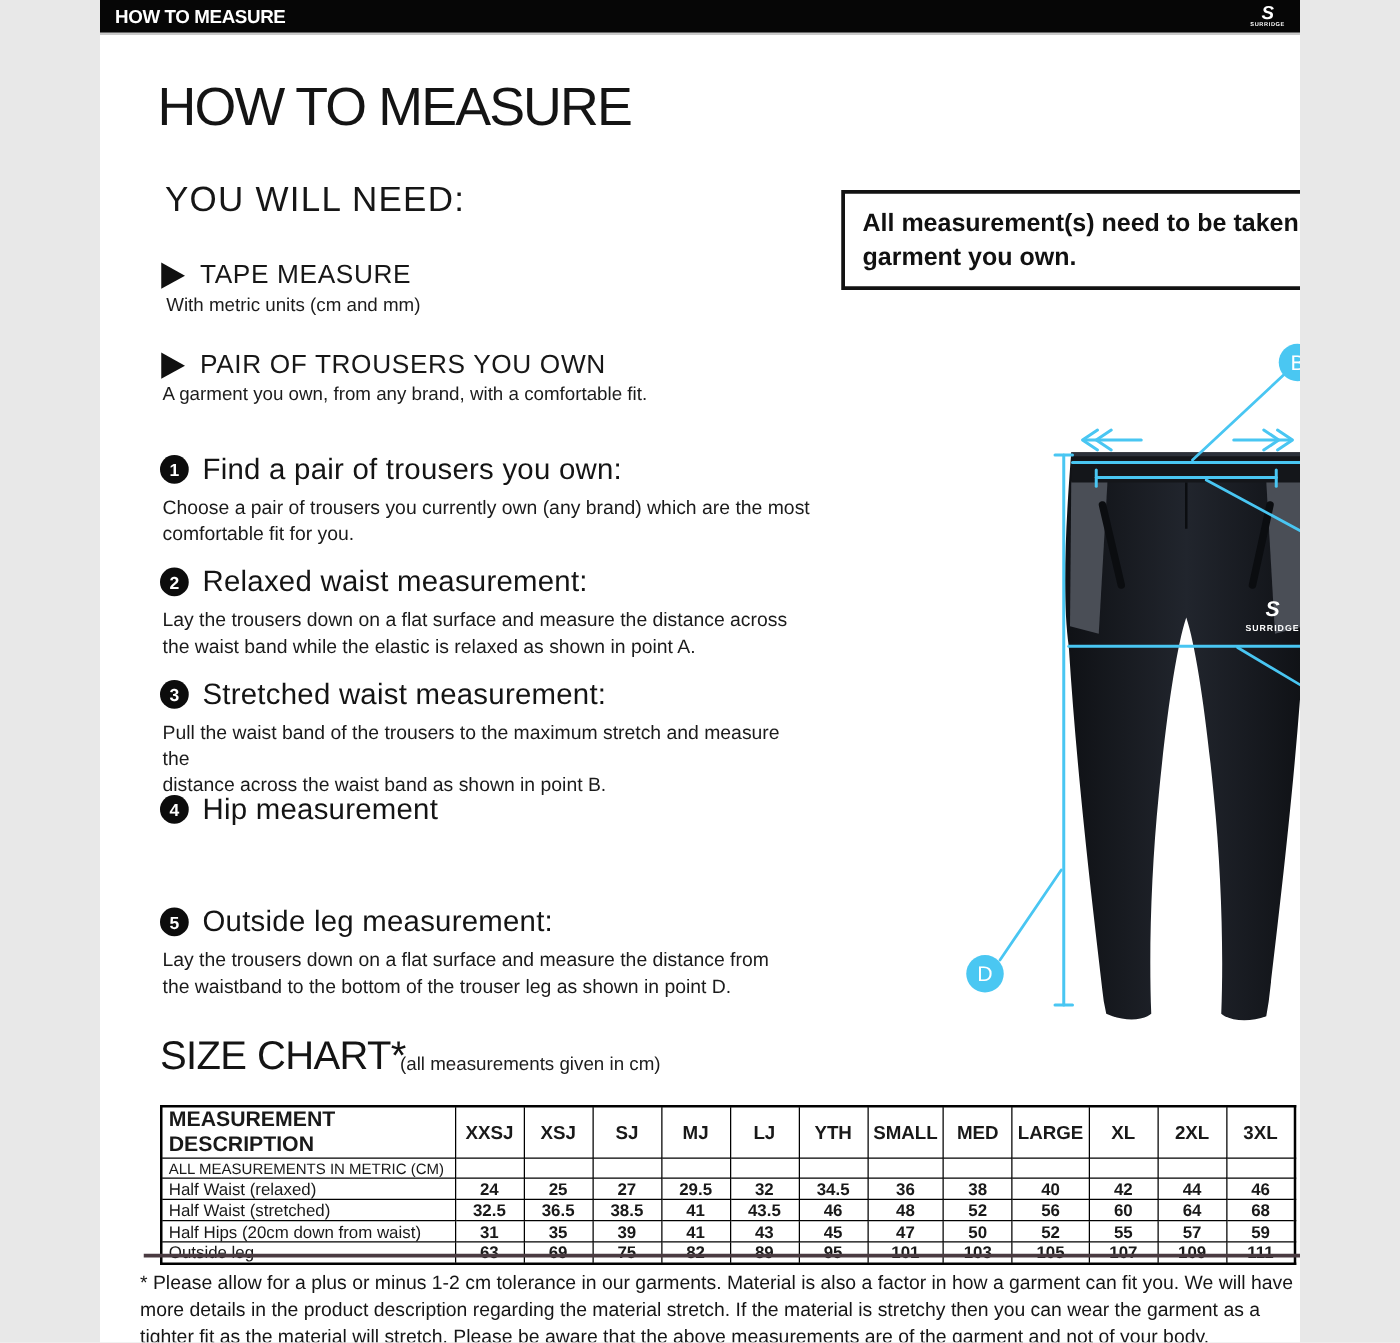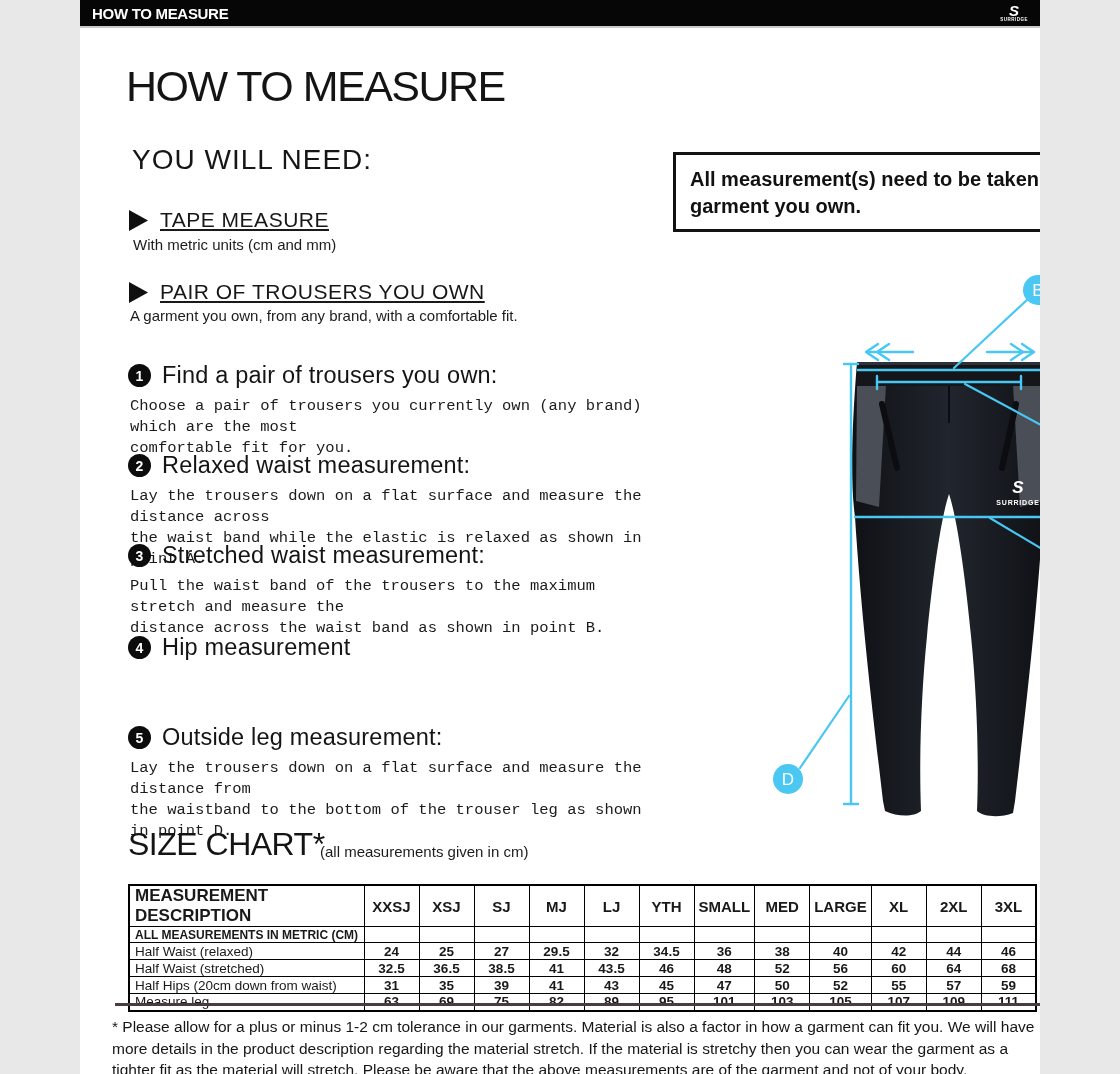--- a/index.html
+++ b/index.html
@@ -15,37 +15,37 @@
     box-sizing:border-box;padding:0 12px;border-bottom:2px solid #c9c9c9;
   }
   .topbar-title{color:#fff;font-size:15px;font-weight:700;letter-spacing:-0.3px;}
   .topbar-brand{display:flex;flex-direction:column;align-items:center;line-height:1;}
   .brand-s{color:#fff;font-size:15px;font-weight:700;font-style:italic;line-height:0.9;}
   .brand-name{color:#fff;font-size:4.5px;font-weight:700;letter-spacing:0.5px;margin-top:1px;}
   
   .h1{position:absolute;left:46px;top:62px;font-size:43px;font-weight:400;letter-spacing:-1.5px;color:#141414;}
   .ywn-heading{position:absolute;left:52px;top:144px;font-size:28px;font-weight:400;letter-spacing:1px;color:#161616;}
   
-  .need-item{position:absolute;left:48px;display:flex;align-items:center;gap:11px;text-decoration:underline;}
+  .need-item{position:absolute;left:48px;display:flex;align-items:center;gap:11px;}
   .need-item-1{top:208px;}
   .need-item-2{top:280px;}
   .need-label{font-size:21px;letter-spacing:0.5px;color:#171717;}
   .need-desc{position:absolute;font-size:15px;color:#1c1c1c;}
   .need-desc-1{left:53px;top:236px;}
   .need-desc-2{left:50px;top:307px;}
   
   .step{position:absolute;left:48px;width:520px;}
   .step-head{display:flex;align-items:center;gap:11px;}
   .badge{
     width:23px;height:23px;border-radius:50%;background:#0c0c0c;color:#fff;
     font-size:14px;font-weight:700;display:flex;align-items:center;justify-content:center;flex:0 0 23px;
   }
   .step-title{font-size:23.5px;letter-spacing:0.2px;color:#141414;}
   .step-body{margin:7px 0 0 2px;font-size:15.5px;line-height:21px;color:#1b1b1b;}
-  .step-body span{display:block;font-family:Liberation Mono, monospace;}
+  .step-body span{display:block;}
   
   .note-box{
     position:absolute;left:593px;top:152px;width:479px;height:80px;box-sizing:border-box;
     border:3px solid #121212;padding:11px 14px;font-size:20px;font-weight:700;line-height:27px;color:#111;
   }
   
   .figure{position:absolute;left:680px;top:255px;width:420px;height:610px;}
   .cy{stroke:#49C6F2;stroke-width:2.4;fill:none;stroke-linecap:round;stroke-linejoin:round;}
   .cy-thin{stroke:#49C6F2;stroke-width:2.2;fill:none;stroke-linecap:round;}
   .pt-circle{fill:#4AC7F2;}
@@ -56,21 +56,21 @@
   .sc-heading{position:absolute;left:48px;top:826px;font-size:32px;font-weight:400;letter-spacing:-0.5px;color:#141414;}
   .sc-sub{position:absolute;left:240px;top:843px;font-size:15px;color:#1c1c1c;}
   table.size-chart{
     position:absolute;left:48px;top:884px;border-collapse:collapse;background:#fff;
     border:2px solid #000000;table-layout:fixed;
   }
   .size-chart th,.size-chart td{border:1px solid #000;padding:0 4px;box-sizing:border-box;}
   .size-chart th{height:26px;font-size:15px;font-weight:700;text-align:center;}
   .size-chart th.desc{width:235px;text-align:left;font-size:17px;padding-left:5px;}
   .size-chart th.size-col{width:55px;}
-  .size-chart tr.metric-row td{height:16px;font-size:12px;font-weight:700;text-align:left;padding-left:5px;margin-left:16px;}
+  .size-chart tr.metric-row td{height:16px;font-size:12px;font-weight:400;text-align:left;padding-left:5px;margin-left:16px;}
   .size-chart tr.data-row td{height:17px;font-size:13.5px;}
   .size-chart td.row-label{text-align:left;padding-left:5px;font-weight:400;margin-left:40px;}
   .size-chart td.val{text-align:center;font-weight:700;}
   
   .divider{position:absolute;left:35px;top:1003px;width:1062px;height:3px;background:#4a3b41;}
   .footnote{position:absolute;left:32px;top:1016px;width:1080px;font-size:15.5px;line-height:21.5px;color:#161616;}
   .footnote span{display:block;}
   .tri{flex:0 0 auto;display:block;}
 </style>
 </head>
@@ -295,21 +295,21 @@
           <td class="val">43</td>
           <td class="val">45</td>
           <td class="val">47</td>
           <td class="val">50</td>
           <td class="val">52</td>
           <td class="val">55</td>
           <td class="val">57</td>
           <td class="val">59</td>
         </tr>
         <tr class="data-row">
-          <td class="row-label">Measure leg</td>
+          <td class="row-label">Outside leg</td>
           <td class="val">63</td>
           <td class="val">69</td>
           <td class="val">75</td>
           <td class="val">82</td>
           <td class="val">89</td>
           <td class="val">95</td>
           <td class="val">101</td>
           <td class="val">103</td>
           <td class="val">105</td>
           <td class="val">107</td>

